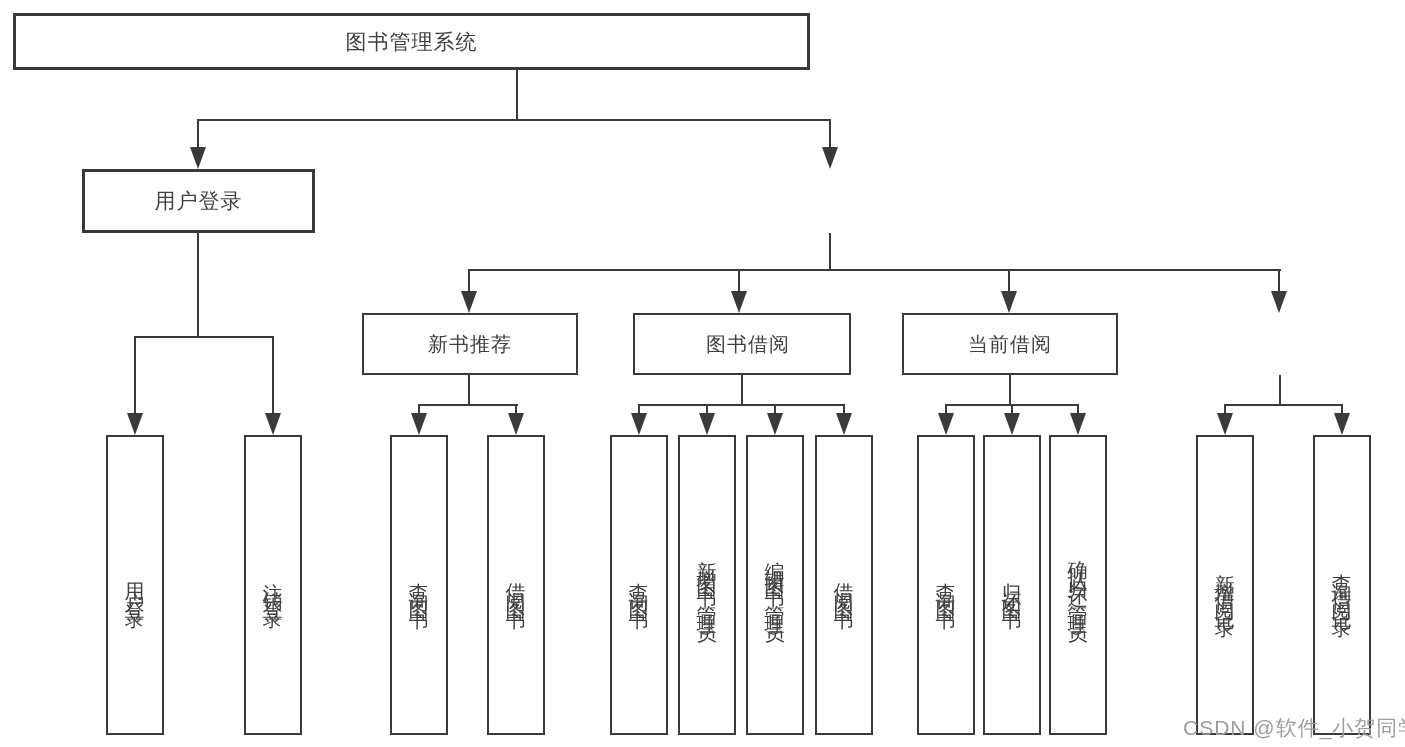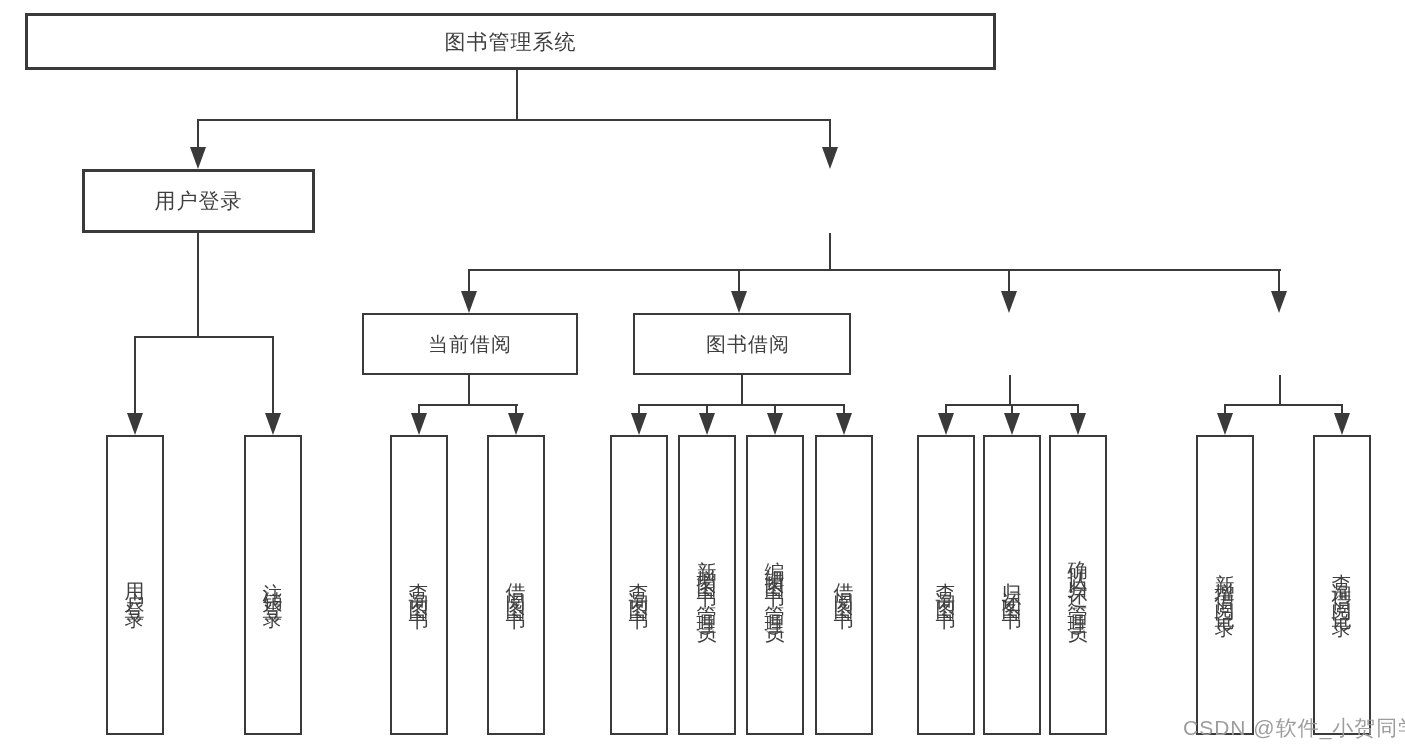--- a/index.html
+++ b/index.html
@@ -64,21 +64,21 @@
     letter-spacing: 1px;
     z-index: 6;
     white-space: nowrap;
   }
 </style>
 </head>
 <body>
 
 <div id="stage">
 
-  <div class="box" style="left:25px; top:13px; width:971px; height:57px;">图书管理系统</div>
+  <div class="box" style="left:13px; top:13px; width:797px; height:57px;">图书管理系统</div>
 
   <div class="vline" style="left:516px; top:70px; height:50px;"></div>
   <div class="hline" style="left:197px; top:119px; width:634px;"></div>
   <div class="vline" style="left:197px; top:119px; height:30px;"></div>
   <div class="arrow" style="left:190px; top:147px;"></div>
   <div class="vline" style="left:829px; top:119px; height:30px;"></div>
   <div class="arrow" style="left:822px; top:147px;"></div>
 
   <div class="box" style="left:82px; top:169px; width:233px; height:64px;">用户登录</div>
 
@@ -93,22 +93,23 @@
   <div class="hline" style="left:468px; top:269px; width:813px;"></div>
   <div class="vline" style="left:468px;  top:269px; height:23px;"></div>
   <div class="arrow" style="left:461px;  top:291px;"></div>
   <div class="vline" style="left:738px;  top:269px; height:23px;"></div>
   <div class="arrow" style="left:731px;  top:291px;"></div>
   <div class="vline" style="left:1008px; top:269px; height:23px;"></div>
   <div class="arrow" style="left:1001px; top:291px;"></div>
   <div class="vline" style="left:1278px; top:269px; height:23px;"></div>
   <div class="arrow" style="left:1271px; top:291px;"></div>
 
-  <div class="box b2" style="left:362px; top:313px; width:216px; height:62px;">当前借阅</div>
+  <div class="box b2" style="left:362px; top:313px; width:216px; height:62px;">新书推荐</div>
   <div class="box b2" style="left:633px; top:313px; width:218px; height:62px;padding-left:12px;">图书借阅</div>
+  <div class="box b2" style="left:902px; top:313px; width:216px; height:62px;">当前借阅</div>
 
   <div class="vline" style="left:468px; top:375px; height:30px;"></div>
   <div class="hline" style="left:418px; top:404px; width:100px;"></div>
   <div class="vline" style="left:418px; top:404px; height:12px;"></div>
   <div class="arrow" style="left:411px; top:413px;"></div>
   <div class="vline" style="left:515px; top:404px; height:12px;"></div>
   <div class="arrow" style="left:508px; top:413px;"></div>
 
   <div class="vline" style="left:741px; top:375px; height:30px;"></div>
   <div class="hline" style="left:638px; top:404px; width:207px;"></div>

